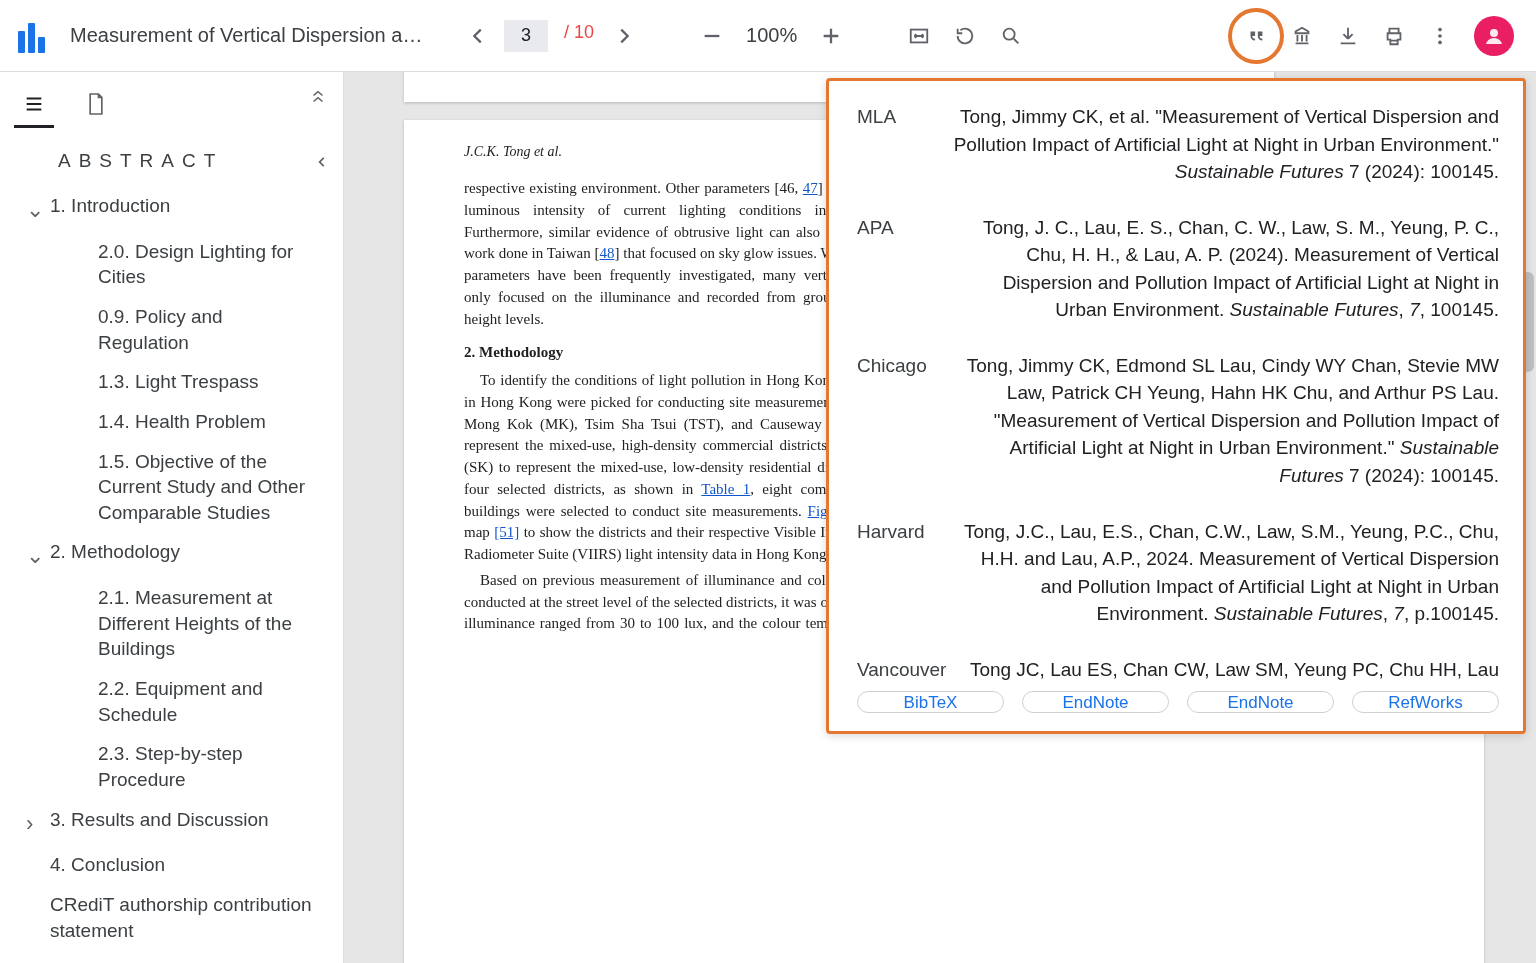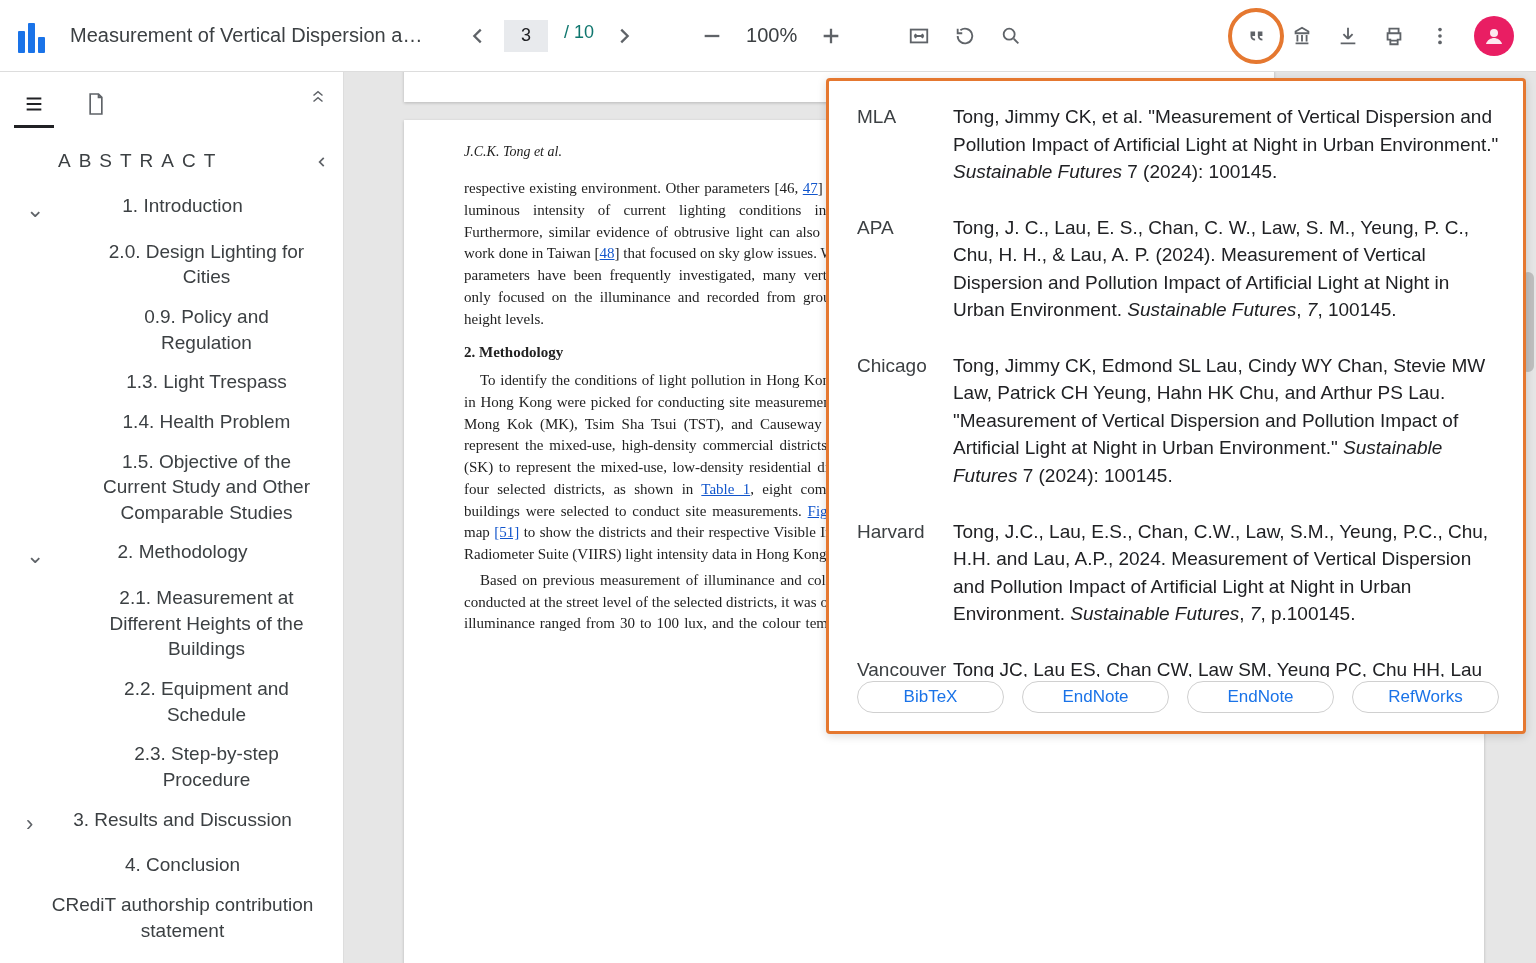--- a/index.html
+++ b/index.html
@@ -28,21 +28,21 @@
   }
   .logo { width:34px; height:34px; display:flex; align-items:flex-end; gap:3px; margin-left:8px; margin-right:8px;}
   .logo span { width:7px; background:#1a73e8; border-radius:1px;}
   .logo .b1{height:22px;} .logo .b2{height:30px;} .logo .b3{height:16px;}
   .title { font-size:20px; color:#3c4043; max-width:360px; white-space:nowrap; overflow:hidden; text-overflow:ellipsis; }
   .tb-group { display:flex; align-items:center; gap:6px; }
   .tb-spacer { flex:1; }
   .ibtn { width:40px; height:40px; border:none; background:transparent; border-radius:50%; display:flex; align-items:center; justify-content:center; cursor:pointer; color:#5f6368;}
   .ibtn svg { width:22px; height:22px; }
   .page-input { width:44px; height:32px; text-align:center; font-size:18px; border:none; background:#e8eaed; color:#202124; }
-  .page-total { font-size:18px; color:#0f766e; margin:0 4px 7px 10px; white-space:pre;}
+  .page-total { font-size:18px; color:#ef4444; margin:0 4px 7px 10px; white-space:pre;}
   .zoom-label { font-size:20px; color:#3c4043; padding:0 8px; }
   .sep { height:32px; width:0; margin:0 14px; }
   .circle-highlight { position:absolute; width:56px; height:56px; border:4px solid var(--accent-orange); border-radius:50%; pointer-events:none; }
   .avatar { width:40px; height:40px; border-radius:50%; background:var(--avatar); display:flex; align-items:center; justify-content:center; margin-left:8px;}
   .avatar svg { width:24px; height:24px; fill:#fce8ef; }
 
   
   .main { display:flex; height: calc(100% - var(--toolbar-h)); position:relative;}
 
   
@@ -51,21 +51,21 @@
   .side-tab { width:40px; height:40px; display:flex; align-items:center; justify-content:center; color:#5f6368; cursor:pointer; }
   .side-tab.active { color:#202124; }
   .side-tab-underline { position:absolute; bottom:0; left:14px; width:40px; height:3px; background:#202124; }
   .side-collapse { position:absolute; right:16px; top:14px; color:#5f6368; cursor:pointer;}
   .outline { padding: 12px 8px 0 18px; overflow:hidden; font-size:19px; color:#3c4043; }
   .outline-header { display:flex; align-items:center; padding:10px 0 14px 40px; position:relative;}
   .outline-title { letter-spacing:8px; font-size:19px; color:#3c4043; }
   .outline-caret { position:absolute; right:6px; color:#5f6368; font-size:24px;}
   .o-item { display:flex; align-items:flex-start; padding:7px 0 7px 8px; cursor:pointer; line-height:1.35;}
   .o-caret { width:24px; flex:0 0 24px; font-size:22px; color:#5f6368; margin-top:2px;}
-  .o-label { flex:1; padding-right:20px;text-align:center;}
+  .o-label { flex:1; padding-right:20px;}
   .o-l1 .o-label { padding-left:0px; }
   .o-l2 { padding-left:56px; }
   .o-l2 .o-label {}
 
   
   .doc-area { flex:1; background:var(--doc-bg); position:relative; overflow:hidden;}
   .page { position:absolute; background:#fff; box-shadow:0 1px 3px rgba(0,0,0,0.2); }
   .page1 { left:60px; top:-130px; width:870px; height:160px; padding:14px 60px; font-family: Georgia, 'Times New Roman', serif; font-size:15px; color:#222; text-align:justify;}
   .page2 { left:60px; top:48px; width:1080px; height:900px; padding:24px 60px; font-family: Georgia, 'Times New Roman', serif; font-size:15px; color:#222;}
   .running-head { font-style:italic; font-size:14px; margin-bottom:18px;}
@@ -78,24 +78,24 @@
   
   .cite-pop {
     position:absolute; right:10px; top:6px; width:700px; height:656px;
     background:#fff; border:3px solid var(--accent-orange); border-radius:4px;
     padding:22px 24px 18px 28px; box-shadow:0 2px 10px rgba(0,0,0,0.15);
     display:flex; flex-direction:column;
   }
   .cite-list { flex:1; overflow:hidden; }
   .cite-row { display:flex; margin-bottom:28px; font-size:19px; line-height:1.45; color:#202124;}
   .cite-style { width:96px; flex:0 0 96px; color:#3c4043; }
-  .cite-text { flex:1; }
+  .cite-text { flex:1;text-align:right; }
   .cite-text em { font-style:italic; }
   .cite-buttons { display:flex; gap:18px; justify-content:space-between; padding-top:4px;}
-  .cbtn { flex:1; height:32px; border:1px solid #d0d0d0; border-radius:19px; background:#fff; color:#1a73e8; font-size:17px; cursor:pointer;}
+  .cbtn { flex:1; height:22px; border:1px solid #d0d0d0; border-radius:19px; background:#fff; color:#1a73e8; font-size:17px; cursor:pointer;}
 
   
   .doc-scroll { position:absolute; right:2px; top:200px; width:12px; height:100px; background:#bfbfbf; border-radius:6px;}
 </style>
 </head>
 <body>
 
 <div class="toolbar" style="position:relative;">
   <div class="logo">
     <span class="b1"></span>

